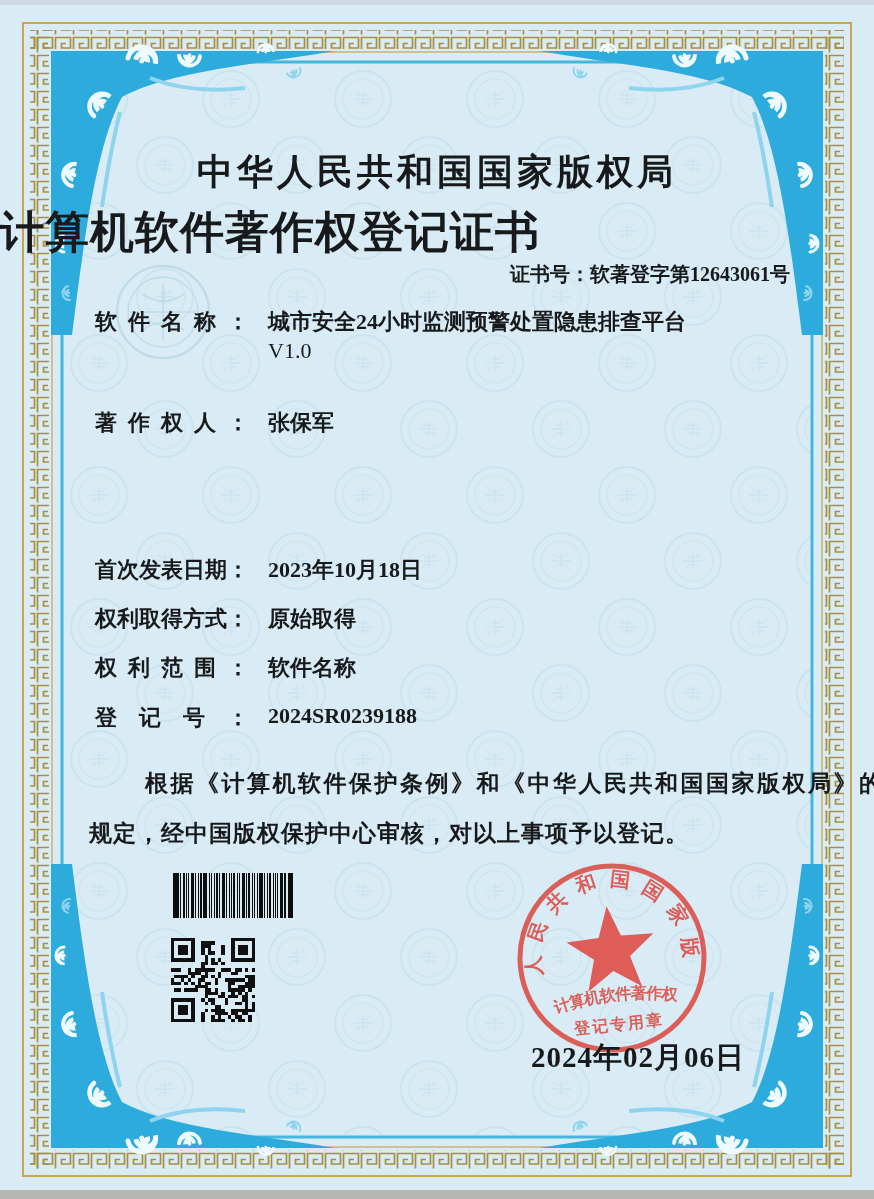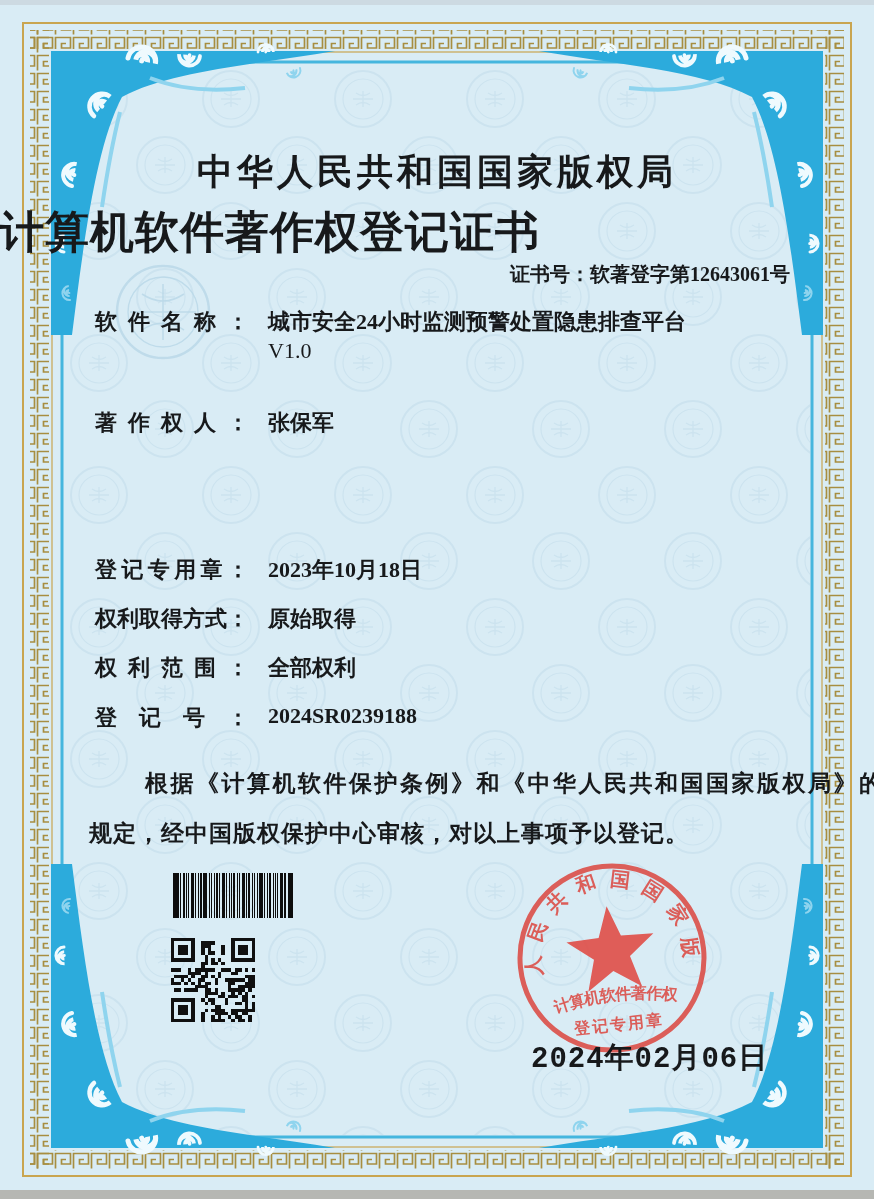--- a/index.html
+++ b/index.html
@@ -20,21 +20,21 @@
   .frow .lbl{display:inline-block;width:154px;text-align:justify;text-align-last:justify;}
   .frow .val{position:absolute;left:173px;top:0;text-align:center;}
   .subval{position:absolute;left:268px;font-size:22px;font-weight:400;white-space:nowrap;}
   .stmt{position:absolute;left:89px;width:712px;font-size:23px;font-weight:700;white-space:nowrap;}
   .stmt.l1{top:768px;text-indent:56px;letter-spacing:2.5px;}
   .stmt.l2{top:818px;letter-spacing:1px;}
   .barcode{position:absolute;left:173px;top:873px;height:45px;display:flex;align-items:stretch;}
   .barcode span{display:block;background:#0d0d0d;flex:none;}
   .qr{position:absolute;left:171px;top:938px;}
   .sealwrap{position:absolute;left:500px;top:846px;}
-  .datetext{position:absolute;left:531px;top:1038px;font-size:29px;font-weight:700;letter-spacing:1px;font-family:Liberation Mono, monospace;}
+  .datetext{position:absolute;left:531px;top:1038px;font-size:29px;font-weight:700;letter-spacing:1px;}
   .edge-top{position:absolute;left:0;top:0;right:0;height:5px;background:#c6d1d7;opacity:.65;}
   .edge-bottom{position:absolute;left:0;bottom:0;right:0;height:9px;background:#b6b7b3;}
 </style>
 </head>
 <body>
 
 <div class="page">
 
   <svg class="bg-svg" width="874" height="1199" viewBox="0 0 874 1199">
     <defs>
@@ -105,32 +105,32 @@
   </div>
   <div class="subval" style="top:338px">V1.0</div>
 
   <div class="frow" style="top:408px">
     <span class="lbl">著作权人：</span>
     <span class="val">张保军</span>
   </div>
 
 
   <div class="frow" style="top:555px">
-    <span class="lbl">登记专用章：</span>
+    <span class="lbl">首次发表日期：</span>
     <span class="val">2023年10月18日</span>
   </div>
 
   <div class="frow" style="top:604px">
     <span class="lbl">权利取得方式：</span>
     <span class="val">原始取得</span>
   </div>
 
   <div class="frow" style="top:653px">
     <span class="lbl">权利范围：</span>
-    <span class="val">全部权利</span>
+    <span class="val">软件名称</span>
   </div>
 
   <div class="frow" style="top:703px">
     <span class="lbl">登记号：</span>
     <span class="val">2024SR0239188</span>
   </div>
 
   <div class="stmt l1">根据《计算机软件保护条例》和《中华人民共和国国家版权局》的</div>
   <div class="stmt l2">规定，经中国版权保护中心审核，对以上事项予以登记。</div>
 

